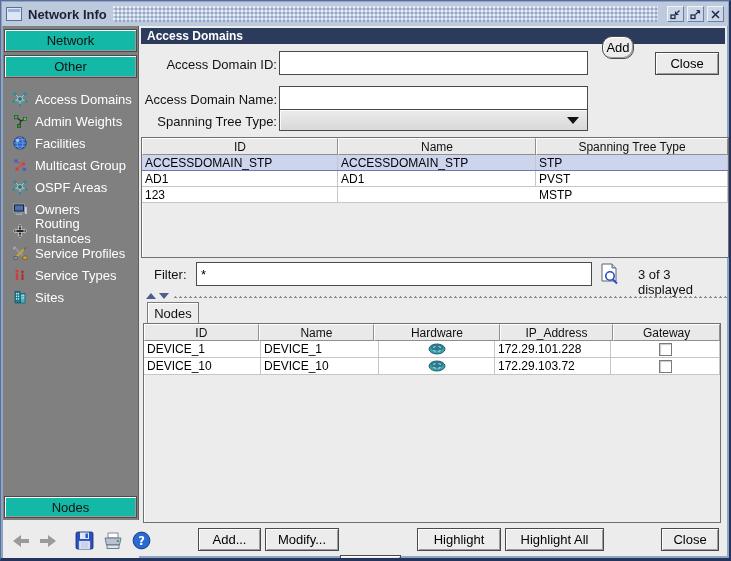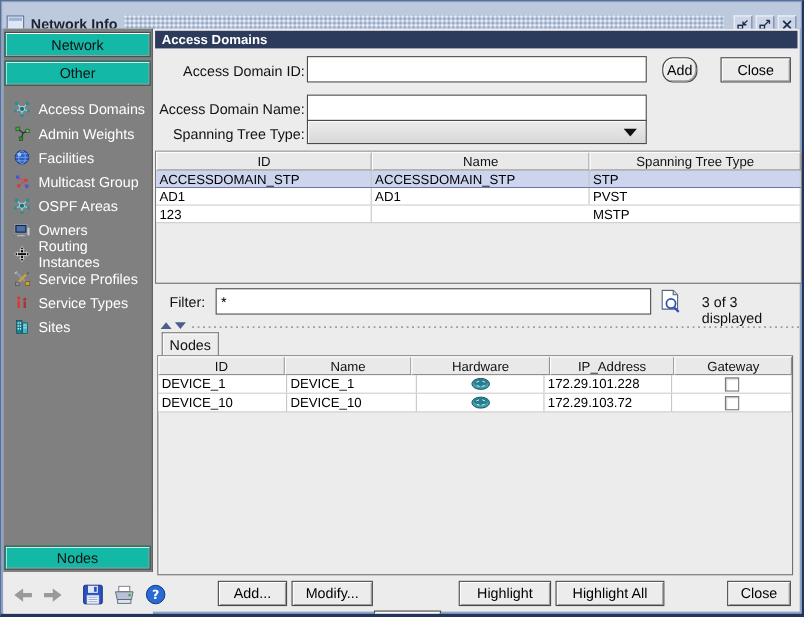--- a/index.html
+++ b/index.html
@@ -7,21 +7,21 @@
   .window {
     position:relative; width:731px; height:561px; margin:0;
     background:#8fa5c6;
     border-top:1px solid #5a6f96; border-left:1px solid #5a6f96;
     border-right:2px solid #24345c; border-bottom:3px solid #24345c;
     overflow:hidden;
   }
   
   .titlebar {
     position:absolute; top:1px; left:1px; right:1px; height:24px;
-    background:#bdc9dd; display:flex; padding:12px 4px;
+    background:#bdc9dd; display:flex; align-items:center; padding:12px 4px;
     border-bottom:1px solid #8194b5;
   }
   .titlebar .bumps {
     flex:1; height:16px; margin:0 6px;
     background-image:
       radial-gradient(circle at 1px 1px, #e9eef8 1px, transparent 1.2px),
       radial-gradient(circle at 3px 3px, #93a6c6 1px, transparent 1.2px);
     background-size:4px 4px;
   }
   .win-icon { width:16px; height:14px; background:#dce6f4; border:1px solid #5a6f96; margin-right:6px; position:relative; }
@@ -349,21 +349,21 @@
       </span>
     </div>
 
     <div class="main">
       <div class="panel-header">
         <span>Access Domains</span>
       </div>
 
       <div class="form-label" style="top:31px; left:4px;">Access Domain ID:</div>
       <input class="tfield" style="top: 25px;" value="">
-      <div class="btn" style="left:462px; top:26px; width:32px; height:23px;border-radius:10px;">
+      <div class="btn" style="left:462px; top:10px; width:32px; height:23px;border-radius:10px;">
         <span>Add</span>
       </div>
       <div class="btn" style="left:515px; top:26px; width:64px; height:23px;">
         <span>Close</span>
       </div>
 
       <div class="form-label" style="top:66px; left:4px;">Access Domain Name:</div>
       <input class="tfield" style="top: 60px;" value="">
 
       <div class="form-label" style="top:88px; left:4px;">Spanning Tree Type:</div>

